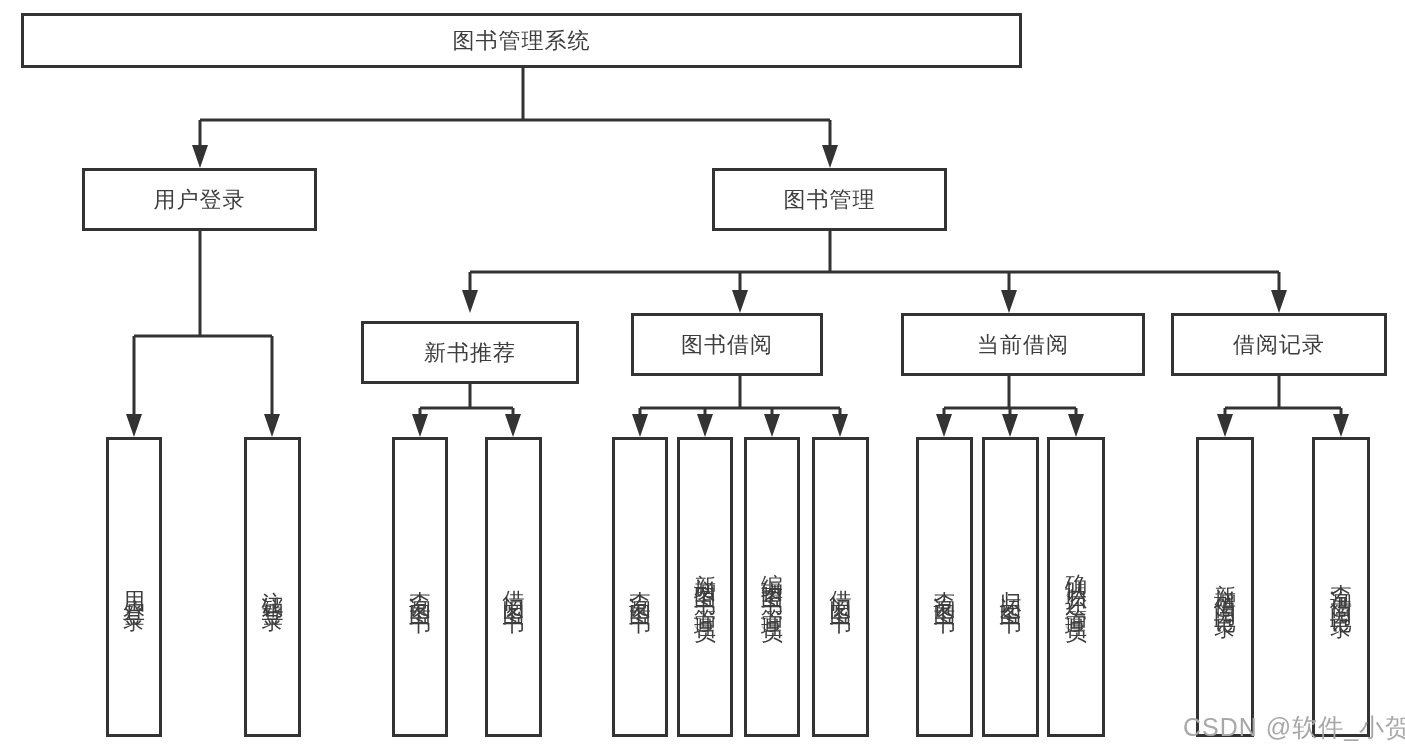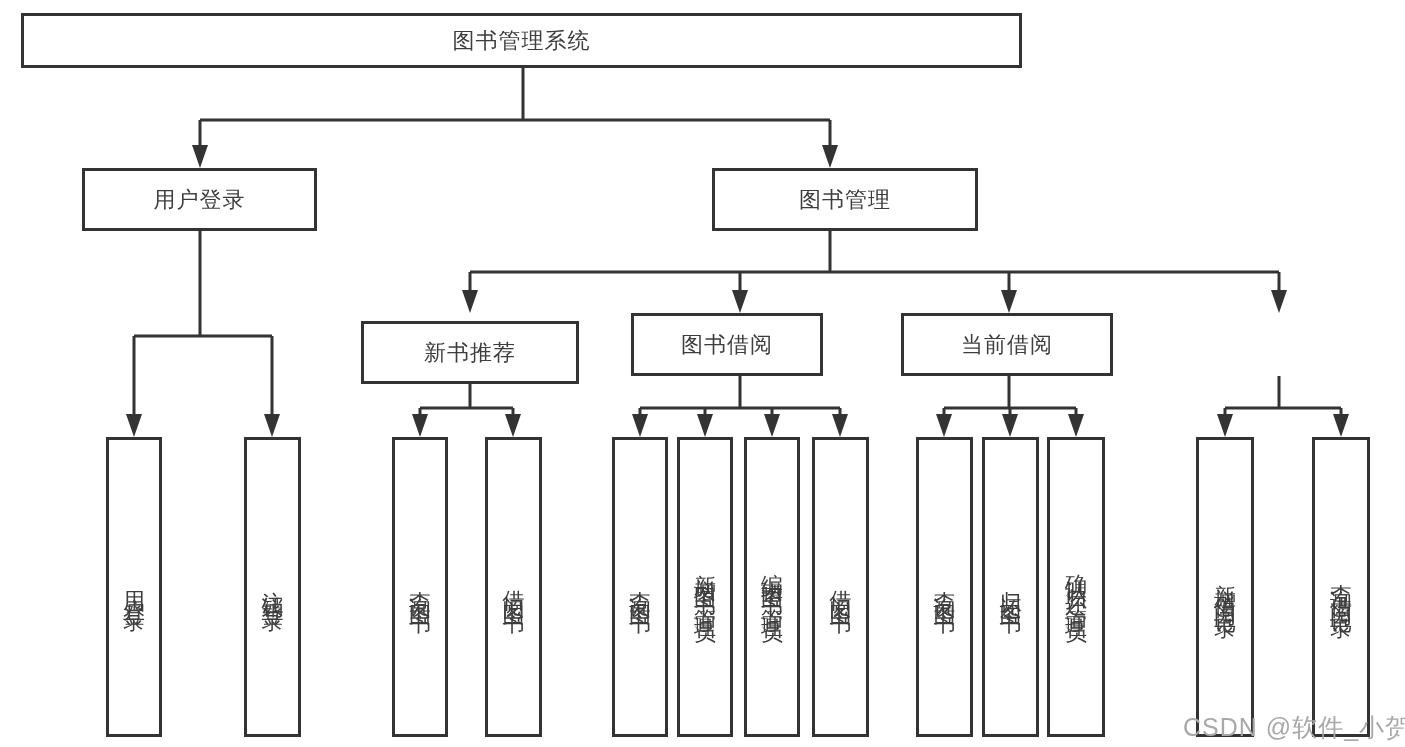--- a/index.html
+++ b/index.html
@@ -9,21 +9,20 @@
     --watermark:#a8a8a8;
     --background:#ffffff;
   }
   html,body{margin:0;padding:0;background:var(--background);}
   .canvas{
     position:relative;
     width:1405px;height:747px;
     background:var(--background);
     font-family:"Liberation Sans","DejaVu Sans",sans-serif;
     overflow:hidden;
-    border-radius:28px;
   }
   .connectors{position:absolute;left:0;top:0;width:1405px;height:747px;}
   .node{
     position:absolute;
     box-sizing:border-box;
     background:var(--node-fill);
     border:3px solid var(--line);
     color:var(--node-text);
     display:flex;align-items:center;justify-content:center;
     font-size:22px;
@@ -76,32 +75,35 @@
       M1217 414 L1233 414 L1225 437 Z  M1333 414 L1349 414 L1341 437 Z"></path>
   </svg>
 
   <div class="node" style="left:21px;top:13px;width:1001px;height:55px;">
     <span>图书管理系统</span>
   </div>
 
   <div class="node" style="left:82px;top:168px;width:235px;height:63px;">
     <span>用户登录</span>
   </div>
-  <div class="node" style="left:712px;top:168px;width:266px;height:63px;">
+  <div class="node" style="left:712px;top:168px;width:235px;height:63px;">
     <span>图书管理</span>
   </div>
 
   <div class="node" style="left:361px;top:313px;width:218px;height:63px;margin-top:8px;">
     <span>新书推荐</span>
   </div>
   <div class="node" style="left:631px;top:313px;width:192px;height:63px;">
     <span>图书借阅</span>
   </div>
-  <div class="node" style="left:901px;top:313px;width:212px;height:63px;">
+  <div class="node" style="left:901px;top:313px;width:244px;height:63px;">
     <span>当前借阅</span>
+  </div>
+  <div class="node" style="left:1171px;top:313px;width:216px;height:63px;">
+    <span>借阅记录</span>
   </div>
 
   <div class="node leaf" style="left:106px;top:437px;width:56px;height:300px;">
     <span>用户登录</span>
   </div>
   <div class="node leaf" style="left:244px;top:437px;width:57px;height:300px;">
     <span>注销登录</span>
   </div>
   <div class="node leaf" style="left:392px;top:437px;width:56px;height:300px;">
     <span>查询图书</span>

